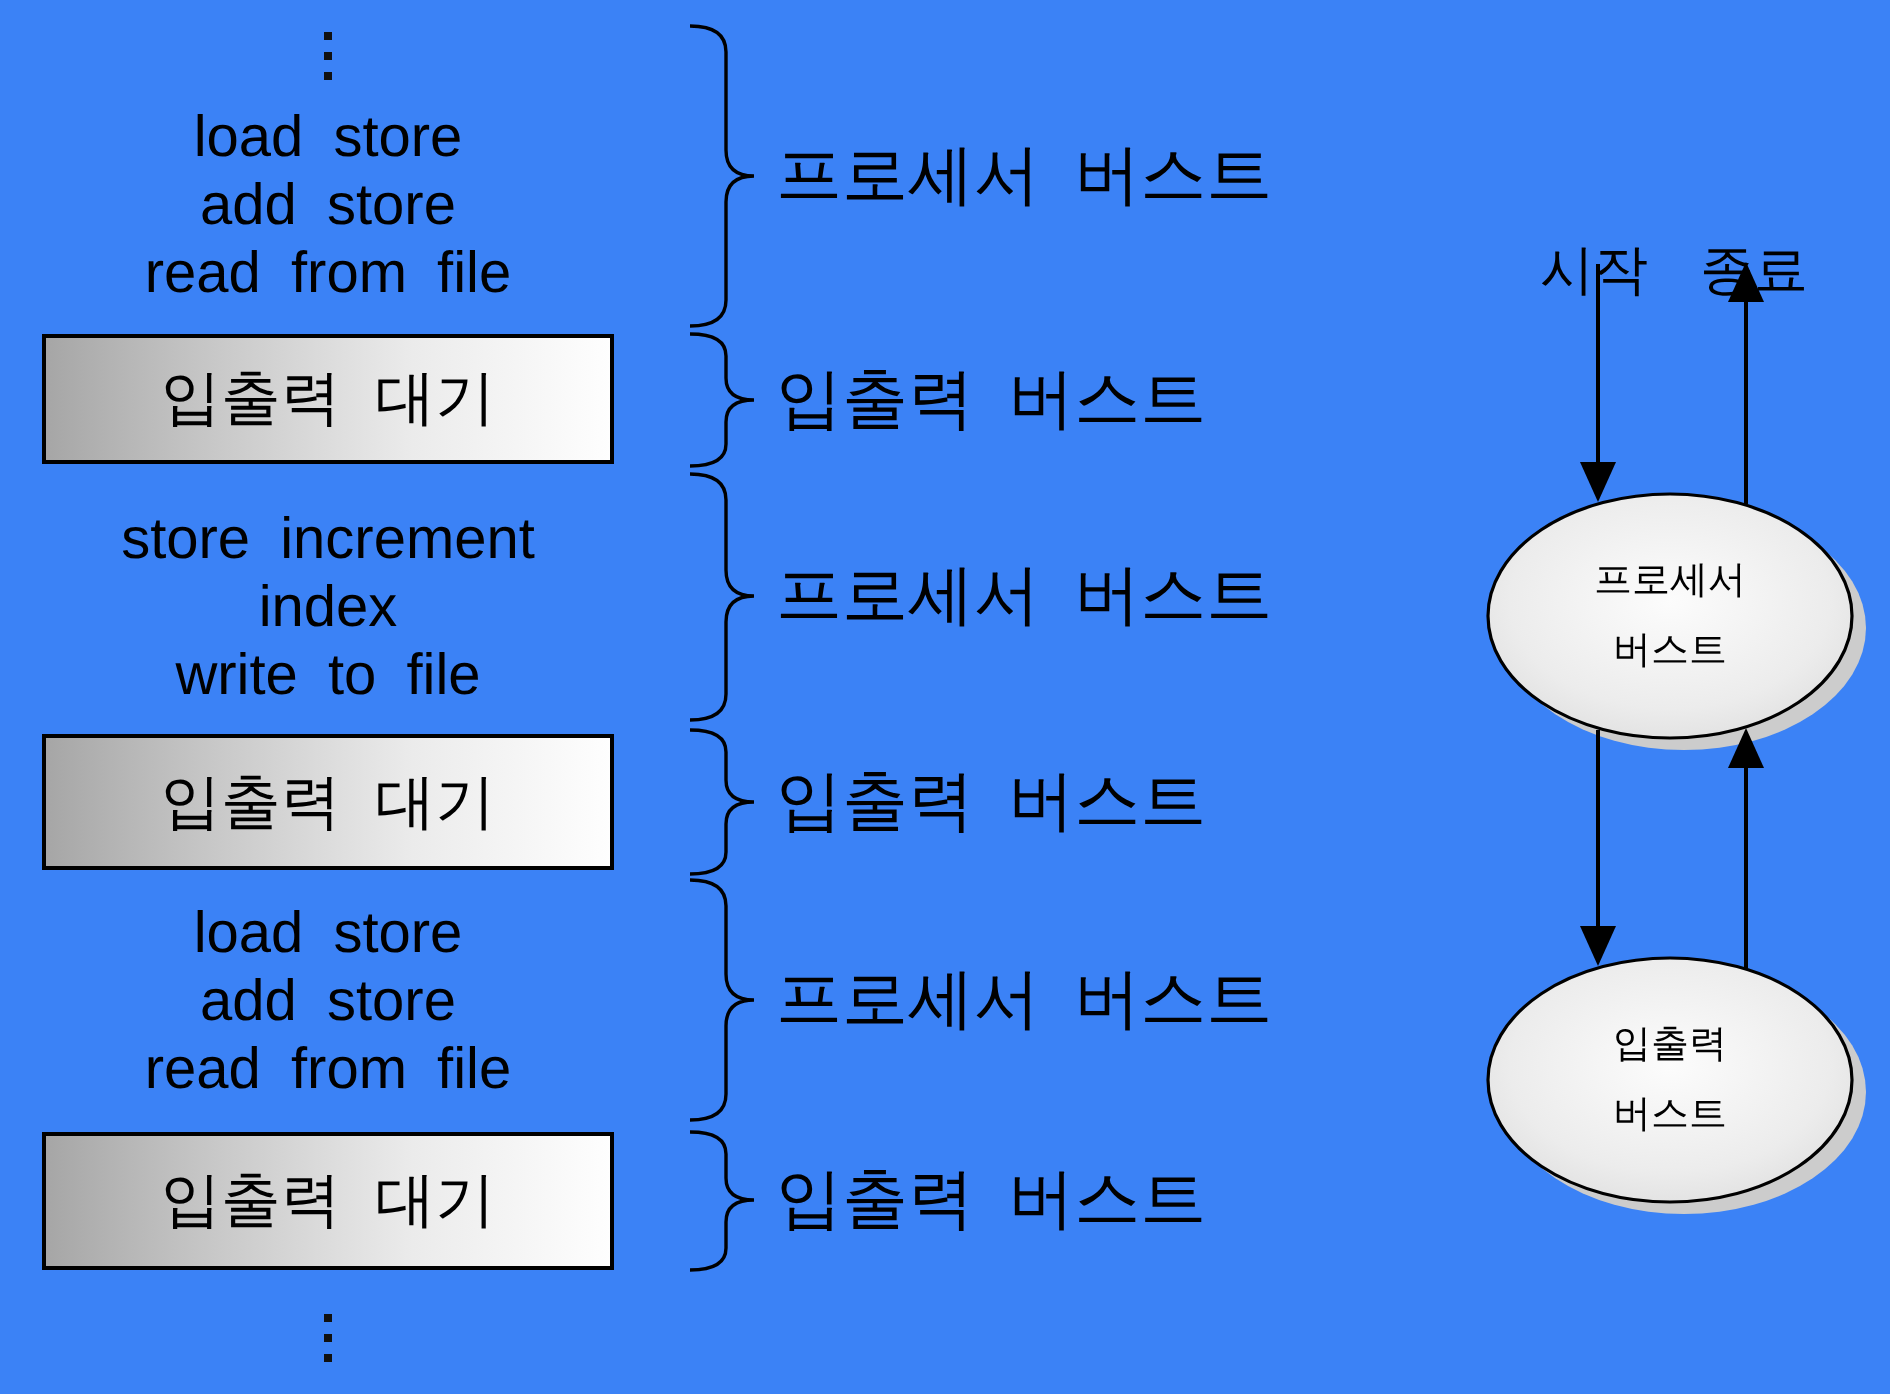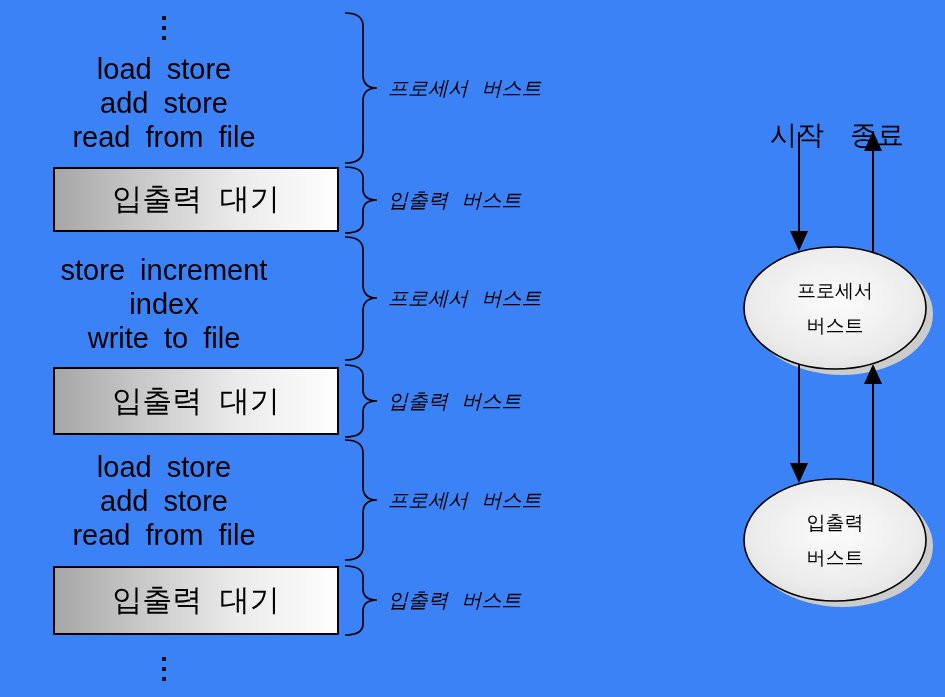--- a/index.html
+++ b/index.html
@@ -13,30 +13,29 @@
   .code-block{
     left:21px;width:286px;text-align:center;
     font-size:29px;line-height:34px;word-spacing:7px;white-space:nowrap;
   }
   
   .io-box{
     left:21px;width:282px;
     border:2px solid #000;
     background:linear-gradient(90deg,#a6a6a6 0%,#c8c8c8 30%,#ebebeb 65%,#fefefe 100%);
     display:flex;align-items:center;justify-content:center;
-    font-size:30px;word-spacing:9px;white-space:nowrap;margin-left:32px;
+    font-size:30px;word-spacing:9px;white-space:nowrap;
   }
   
   .vdots{left:21px;width:286px;display:flex;flex-direction:column;align-items:center;gap:6px;}
   .vdots .dot{width:4px;height:4px;background:#111;}
   
   .brace-label{
-    left:388px;font-size:20px;word-spacing:8px;white-space:nowrap;
+    left:388px;font-size:33px;word-spacing:8px;white-space:nowrap;
     transform:translateY(-50%);
-    font-style:italic;
   }
   
   .flow-label{font-size:27px;white-space:nowrap;margin-top:28px;}
   .node-label{
     text-align:center;font-size:19px;line-height:35px;white-space:nowrap;
   }
   svg{position:absolute;left:0;top:0;}
 </style>
 </head>
 <body>

